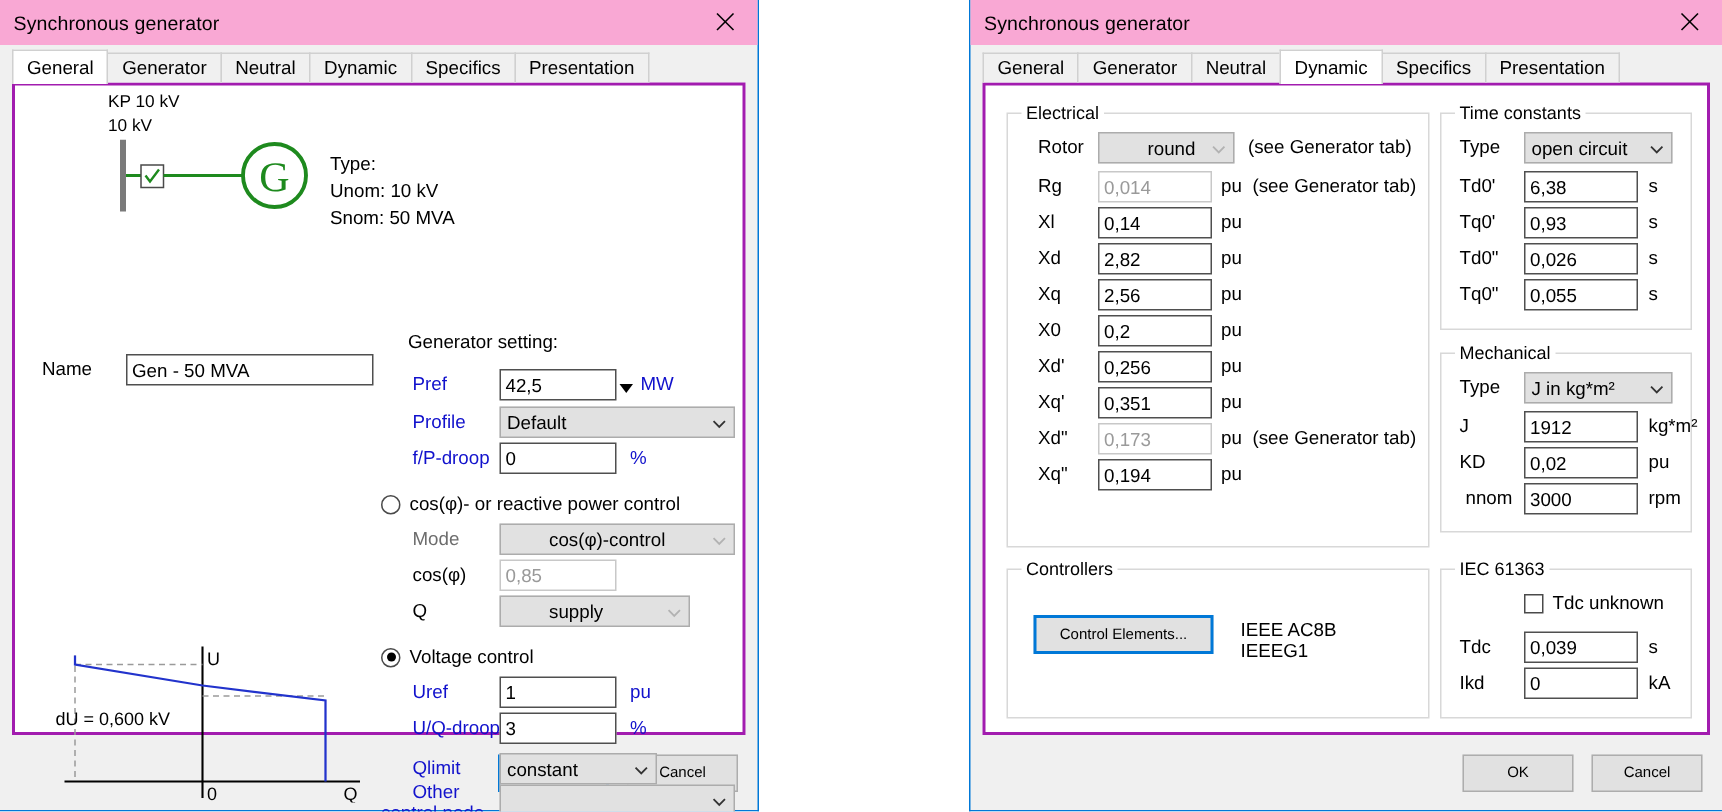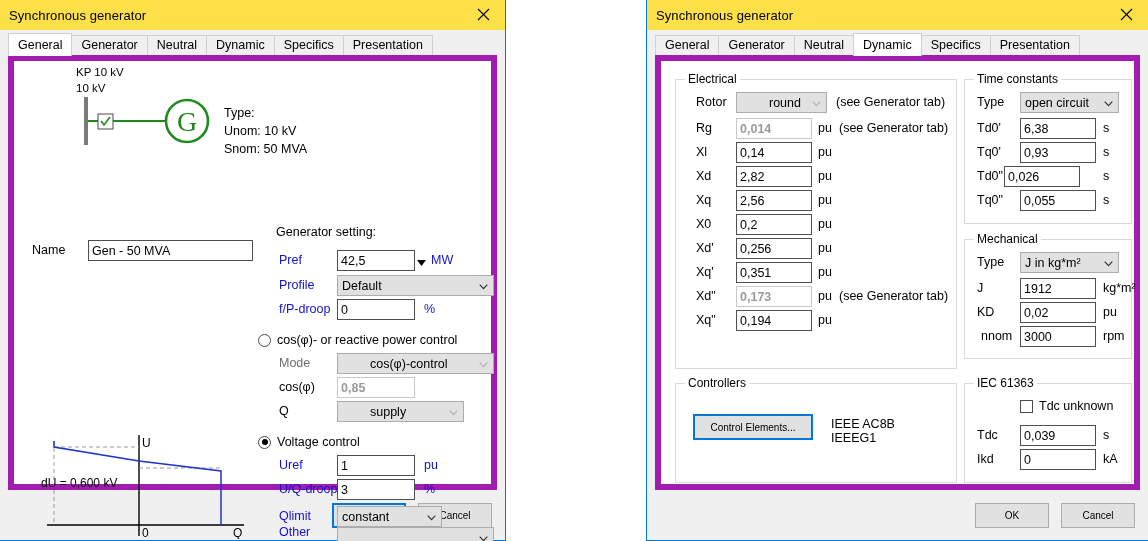--- a/index.html
+++ b/index.html
@@ -20,21 +20,21 @@
     background: #f0f0f0;
     border: 1px solid #0078d7;
     display: flex;
     flex-direction: column;
   }
   #dialog-left  { left: 0px;   top: 0px;  width: 506px; height: 541px; border-left: none; border-top: none;}
   #dialog-right { left: 646px; top: 0px;  width: 502px; height: 541px; border-right: none; border-top: none;}
 
   .titlebar {
     height: 30px;
-    background: #fde047;
+    background: #f9a8d4;
     display: flex;
     align-items: center;
     flex: 0 0 auto;
     position: relative;
   }
   .titlebar .title {
     font-size: 13px;
     color: #000;
     padding-left: 9px;
     letter-spacing: .1px;
@@ -75,21 +75,21 @@
     height: 23px;
     line-height: 22px;
     margin-bottom: -1px;
     position: relative;
     z-index: 4;
   }
 
   .tabpanel {
     margin: 0 8px 0 8px;
     background: #ffffff;
-    border: 6px solid #a21caf;
+    border: 2px solid #a21caf;
     position: relative;
     flex: 1 1 auto;
   }
   #dialog-left  .tabpanel { height: 455px; }
   #dialog-right .tabpanel { height: 452px; }
 
   .footer {
     height: 50px;
     display: flex;
     align-items: center;
@@ -124,21 +124,20 @@
     color: #000;
     display: flex; align-items: center;
     padding-left: 3px;
     white-space: nowrap;
     overflow: hidden;
   }
   .txt.disabled {
     border-color: #c8c8c8;
     color: #9a9a9a;
     background: #ffffff;
-    font-weight: bold;
   }
 
   .combo {
     height: 21px;
     background: #e1e1e1;
     border: 1px solid #acacac;
     font-size: 12.5px;
     color: #000;
     display: flex; align-items: center;
     padding-left: 4px;
@@ -457,21 +456,21 @@
 
         <div class="lbl" style="position:absolute; left:12px; top:41px;">Td0'</div>
         <div class="txt" style="position:absolute; left:55px; top:38px; width:76px;">6,38</div>
         <div class="lbl" style="position:absolute; left:138px; top:41px;">s</div>
 
         <div class="lbl" style="position:absolute; left:12px; top:65px;">Tq0'</div>
         <div class="txt" style="position:absolute; left:55px; top:62px; width:76px;">0,93</div>
         <div class="lbl" style="position:absolute; left:138px; top:65px;">s</div>
 
         <div class="lbl" style="position:absolute; left:12px; top:89px;">Td0"</div>
-        <div class="txt" style="position:absolute; left:39px; top:86px; width:76px;">0,026</div>
+        <div class="txt" style="position:absolute; left:55px; top:86px; width:76px;">0,026</div>
         <div class="lbl" style="position:absolute; left:138px; top:89px;">s</div>
 
         <div class="lbl" style="position:absolute; left:12px; top:113px;">Tq0"</div>
         <div class="txt" style="position:absolute; left:55px; top:110px; width:76px;">0,055</div>
         <div class="lbl" style="position:absolute; left:138px; top:113px;">s</div>
       </div>
 
       <div class="group" style="left:303px; top:178px; width:168px; height:120px;">
         <span class="group-title">Mechanical</span>
 

